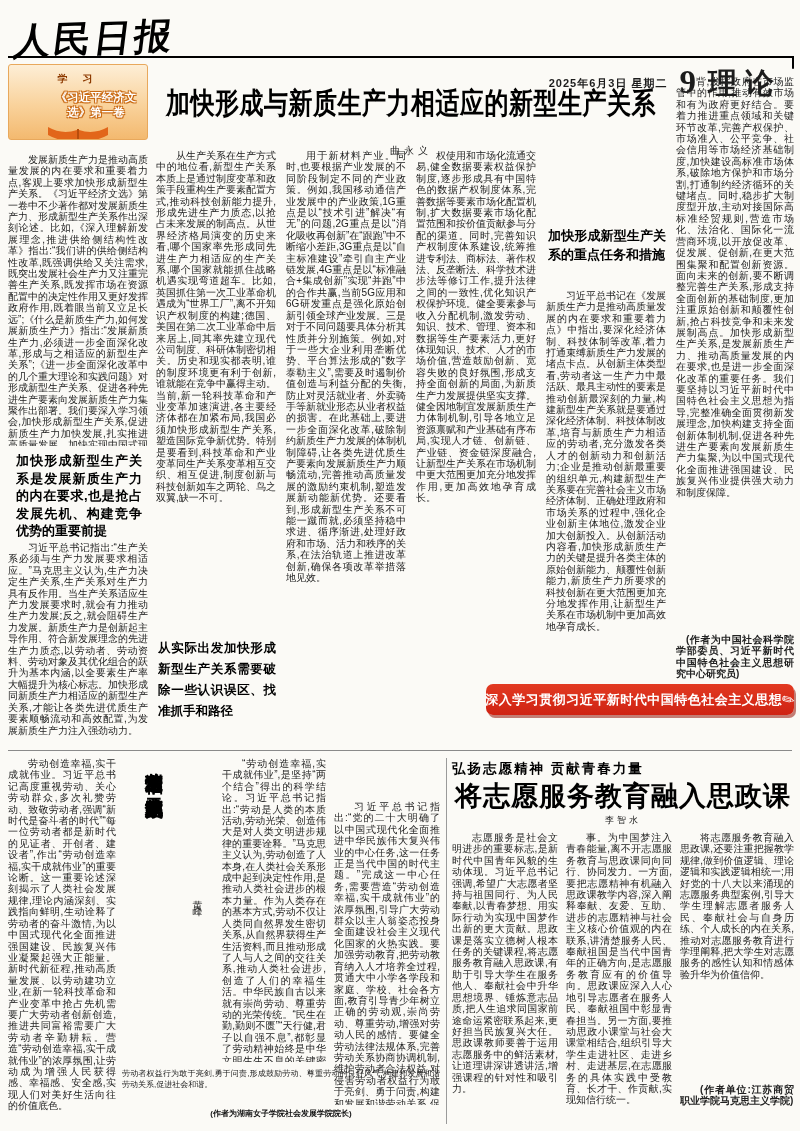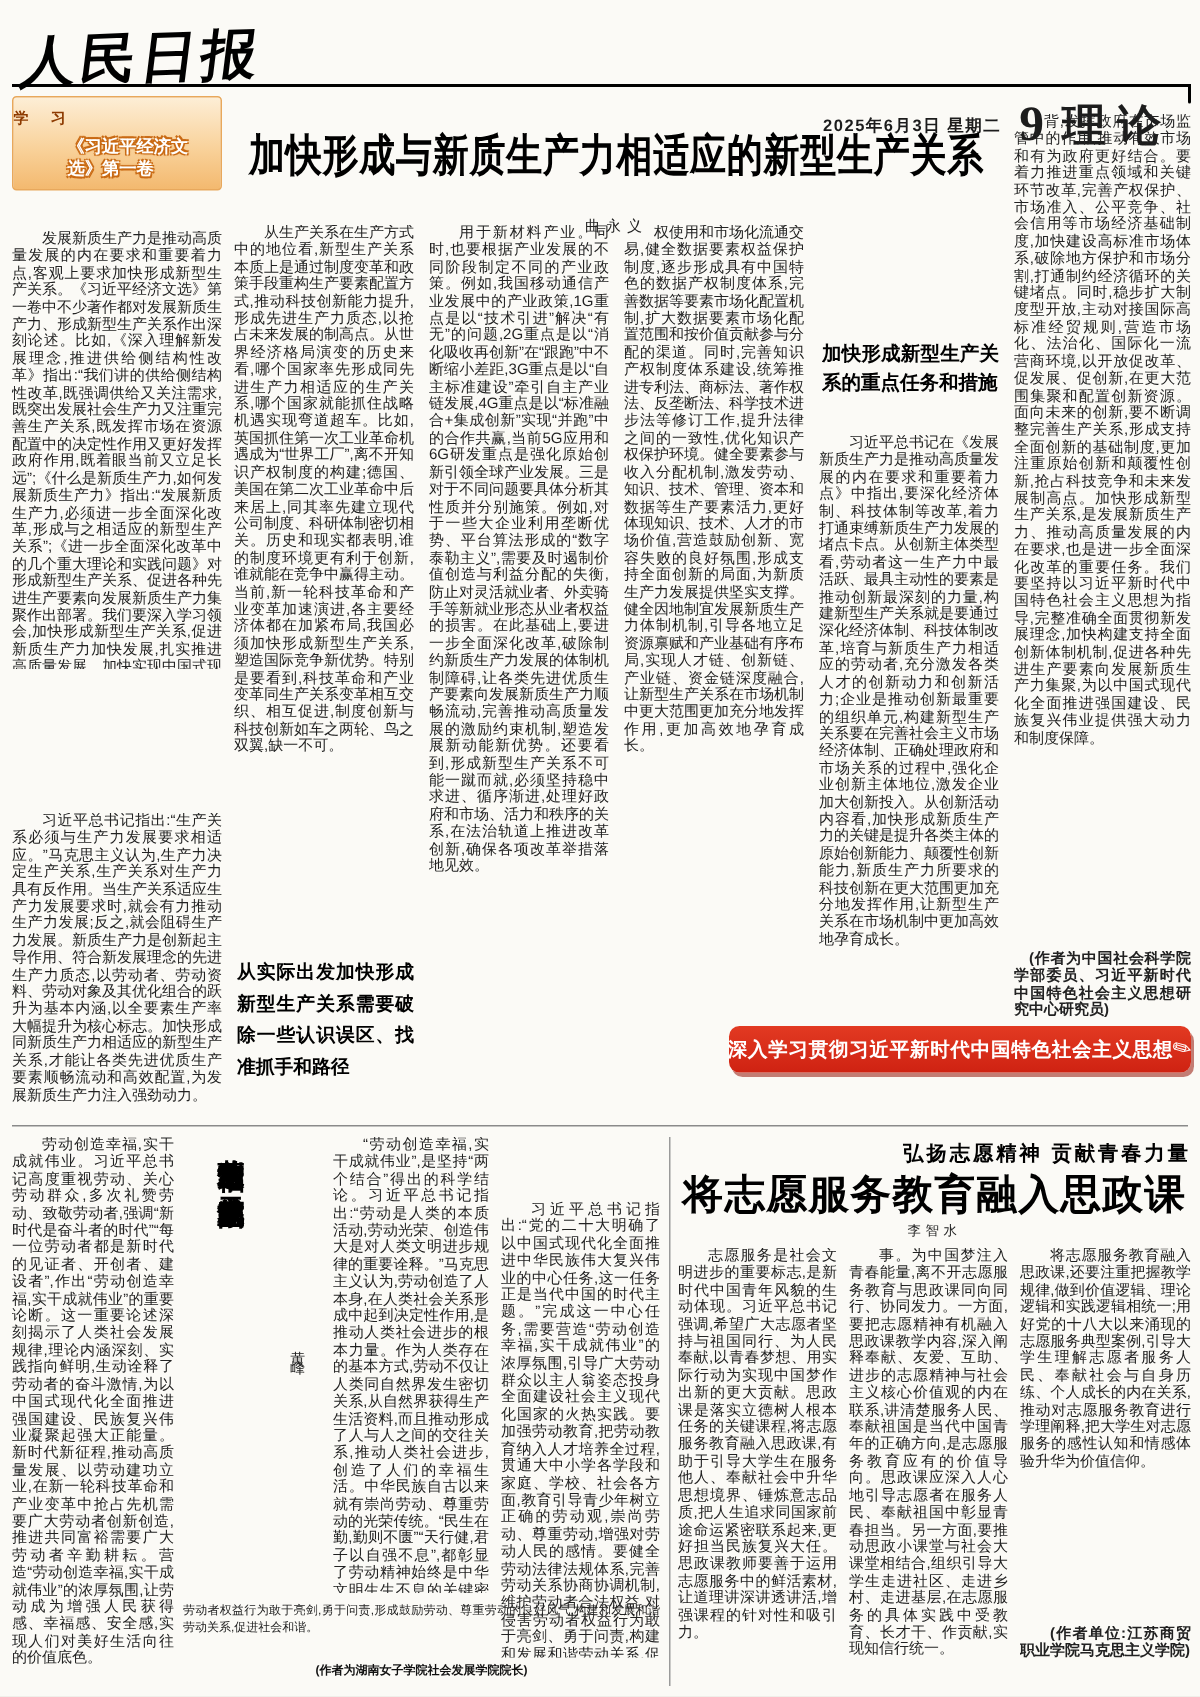--- a/index.html
+++ b/index.html
@@ -27,23 +27,23 @@
     position:absolute; font-size:10px; line-height:11.4px; text-align:justify;
     color:#222; overflow:hidden; text-indent:2em; word-break:break-all;
   }
   .subhead {
     position:absolute; font-weight:900; color:#000; text-align:justify;
     overflow:hidden; word-break:break-all;
   }
   .attr { font-weight:bold; }
   
   .expert-box {
-    position:absolute; left:8px; top:64px; width:140px; height:63px;
+    position:absolute; left:8px; top:64px; width:140px; height:76px;
     background:linear-gradient(180deg,#fdeed6 0%,#f9d29b 55%,#f3b96f 100%);
-    border:1px solid #e8a85c; border-radius:3px; overflow:hidden;
+    border:1px solid #e8a85c; border-radius:3px; text-align:center; overflow:hidden;
   }
   .expert-tag { margin-top:7px; font-size:10px; font-weight:bold; letter-spacing:6px; color:#8d3a00; }
   .expert-title {
     margin-top:4px; font-size:11.5px; font-weight:900; color:#fff;
     text-shadow:0 0 2px #c96a14, 1px 1px 0 #c96a14, -1px -1px 0 #c96a14, 1px -1px 0 #c96a14, -1px 1px 0 #c96a14;
     padding-left:36px;
   }
   .book-icon { display:block; margin:3px auto 0; }
   .expert-label { margin-top:1px; font-size:10px; font-weight:bold; letter-spacing:4px; color:#9c3c00; }
   
@@ -71,21 +71,21 @@
     font-size:18px; font-weight:900; letter-spacing:0.5px; color:#000; overflow:hidden;
   }
   .labor-author {
     position:absolute; left:190px; top:892px; height:52px; width:14px;
     writing-mode:vertical-rl; text-orientation:upright;
     font-size:10px; letter-spacing:6px; color:#222;
   }
   .labor-bottom { position:absolute; left:122px; top:1068px; width:318px; font-size:8px; line-height:11.4px; text-align:justify; color:#222; word-break:break-all; overflow:hidden; height:40px; }
   .labor-attr { position:absolute; left:122px; top:1108px; width:318px; text-align:center; font-size:8px; font-weight:bold; color:#111; }
   
-  .vol-kicker { position:absolute; left:452px; top:760px; width:342px; text-align:right; font-size:13.5px; font-weight:900; letter-spacing:2px; color:#000; }
+  .vol-kicker { position:absolute; left:452px; top:760px; width:342px; text-align:left; font-size:13.5px; font-weight:900; letter-spacing:2px; color:#000; }
   .vol-headline {
     position:absolute; left:452px; top:778px; width:342px; text-align:center;
     font-family:"Liberation Serif", serif; font-size:27px; font-weight:bold;
     letter-spacing:1px; color:#000; white-space:nowrap;
   }
   .vol-byline { position:absolute; left:452px; top:814px; width:342px; text-align:center; font-size:9px; letter-spacing:3px; color:#222; }
 </style>
 </head>
 <body>
 
@@ -108,20 +108,21 @@
       <path d="M62 4 Q48 12 33 7 L33 16 Q48 20 62 12 Z" fill="#e2661a"></path>
       <rect x="31" y="6" width="2" height="10" fill="#b84d0c"></rect>
     </svg>
     <div class="expert-label">专家谈</div>
   </div>
 
   <div class="main-headline">加快形成与新质生产力相适应的新型生产关系</div>
   <div class="main-byline">曲永义</div>
 
   <div class="col" style="left:8px; top:154px; width:140px; height:292px;">发展新质生产力是推动高质量发展的内在要求和重要着力点,客观上要求加快形成新型生产关系。《习近平经济文选》第一卷中不少著作都对发展新质生产力、形成新型生产关系作出深刻论述。比如,《深入理解新发展理念,推进供给侧结构性改革》指出:“我们讲的供给侧结构性改革,既强调供给又关注需求,既突出发展社会生产力又注重完善生产关系,既发挥市场在资源配置中的决定性作用又更好发挥政府作用,既着眼当前又立足长远”;《什么是新质生产力,如何发展新质生产力》指出:“发展新质生产力,必须进一步全面深化改革,形成与之相适应的新型生产关系”;《进一步全面深化改革中的几个重大理论和实践问题》对形成新型生产关系、促进各种先进生产要素向发展新质生产力集聚作出部署。我们要深入学习领会,加快形成新型生产关系,促进新质生产力加快发展,扎实推进高质量发展、加快实现中国式现代化。</div>
+  <div class="subhead" style="left:16px; top:452px; width:126px; font-size:13px; line-height:17.5px;">加快形成新型生产关系是发展新质生产力的内在要求,也是抢占发展先机、构建竞争优势的重要前提</div>
   <div class="col" style="left:8px; top:542px; width:140px; height:200px;">习近平总书记指出:“生产关系必须与生产力发展要求相适应。”马克思主义认为,生产力决定生产关系,生产关系对生产力具有反作用。当生产关系适应生产力发展要求时,就会有力推动生产力发展;反之,就会阻碍生产力发展。新质生产力是创新起主导作用、符合新发展理念的先进生产力质态,以劳动者、劳动资料、劳动对象及其优化组合的跃升为基本内涵,以全要素生产率大幅提升为核心标志。加快形成同新质生产力相适应的新型生产关系,才能让各类先进优质生产要素顺畅流动和高效配置,为发展新质生产力注入强劲动力。</div>
 
   <div class="col" style="left:156px; top:150px; width:120px; height:482px;">从生产关系在生产方式中的地位看,新型生产关系本质上是通过制度变革和政策手段重构生产要素配置方式,推动科技创新能力提升,形成先进生产力质态,以抢占未来发展的制高点。从世界经济格局演变的历史来看,哪个国家率先形成同先进生产力相适应的生产关系,哪个国家就能抓住战略机遇实现弯道超车。比如,英国抓住第一次工业革命机遇成为“世界工厂”,离不开知识产权制度的构建;德国、美国在第二次工业革命中后来居上,同其率先建立现代公司制度、科研体制密切相关。历史和现实都表明,谁的制度环境更有利于创新,谁就能在竞争中赢得主动。当前,新一轮科技革命和产业变革加速演进,各主要经济体都在加紧布局,我国必须加快形成新型生产关系,塑造国际竞争新优势。特别是要看到,科技革命和产业变革同生产关系变革相互交织、相互促进,制度创新与科技创新如车之两轮、鸟之双翼,缺一不可。</div>
   <div class="subhead" style="left:158px; top:638px; width:118px; font-size:12.5px; line-height:21px;">从实际出发加快形成新型生产关系需要破除一些认识误区、找准抓手和路径</div>
 
   <div class="col" style="left:286px; top:150px; width:120px; height:592px;">用于新材料产业。同时,也要根据产业发展的不同阶段制定不同的产业政策。例如,我国移动通信产业发展中的产业政策,1G重点是以“技术引进”解决“有无”的问题,2G重点是以“消化吸收再创新”在“跟跑”中不断缩小差距,3G重点是以“自主标准建设”牵引自主产业链发展,4G重点是以“标准融合+集成创新”实现“并跑”中的合作共赢,当前5G应用和6G研发重点是强化原始创新引领全球产业发展。三是对于不同问题要具体分析其性质并分别施策。例如,对于一些大企业利用垄断优势、平台算法形成的“数字泰勒主义”,需要及时遏制价值创造与利益分配的失衡,防止对灵活就业者、外卖骑手等新就业形态从业者权益的损害。在此基础上,要进一步全面深化改革,破除制约新质生产力发展的体制机制障碍,让各类先进优质生产要素向发展新质生产力顺畅流动,完善推动高质量发展的激励约束机制,塑造发展新动能新优势。还要看到,形成新型生产关系不可能一蹴而就,必须坚持稳中求进、循序渐进,处理好政府和市场、活力和秩序的关系,在法治轨道上推进改革创新,确保各项改革举措落地见效。</div>
 
   <div class="col" style="left:416px; top:150px; width:120px; height:528px;">权使用和市场化流通交易,健全数据要素权益保护制度,逐步形成具有中国特色的数据产权制度体系,完善数据等要素市场化配置机制,扩大数据要素市场化配置范围和按价值贡献参与分配的渠道。同时,完善知识产权制度体系建设,统筹推进专利法、商标法、著作权法、反垄断法、科学技术进步法等修订工作,提升法律之间的一致性,优化知识产权保护环境。健全要素参与收入分配机制,激发劳动、知识、技术、管理、资本和数据等生产要素活力,更好体现知识、技术、人才的市场价值,营造鼓励创新、宽容失败的良好氛围,形成支持全面创新的局面,为新质生产力发展提供坚实支撑。健全因地制宜发展新质生产力体制机制,引导各地立足资源禀赋和产业基础有序布局,实现人才链、创新链、产业链、资金链深度融合,让新型生产关系在市场机制中更大范围更加充分地发挥作用,更加高效地孕育成长。</div>
 
   <div class="subhead" style="left:548px; top:226px; width:118px; font-size:13px; line-height:19px;">加快形成新型生产关系的重点任务和措施</div>

